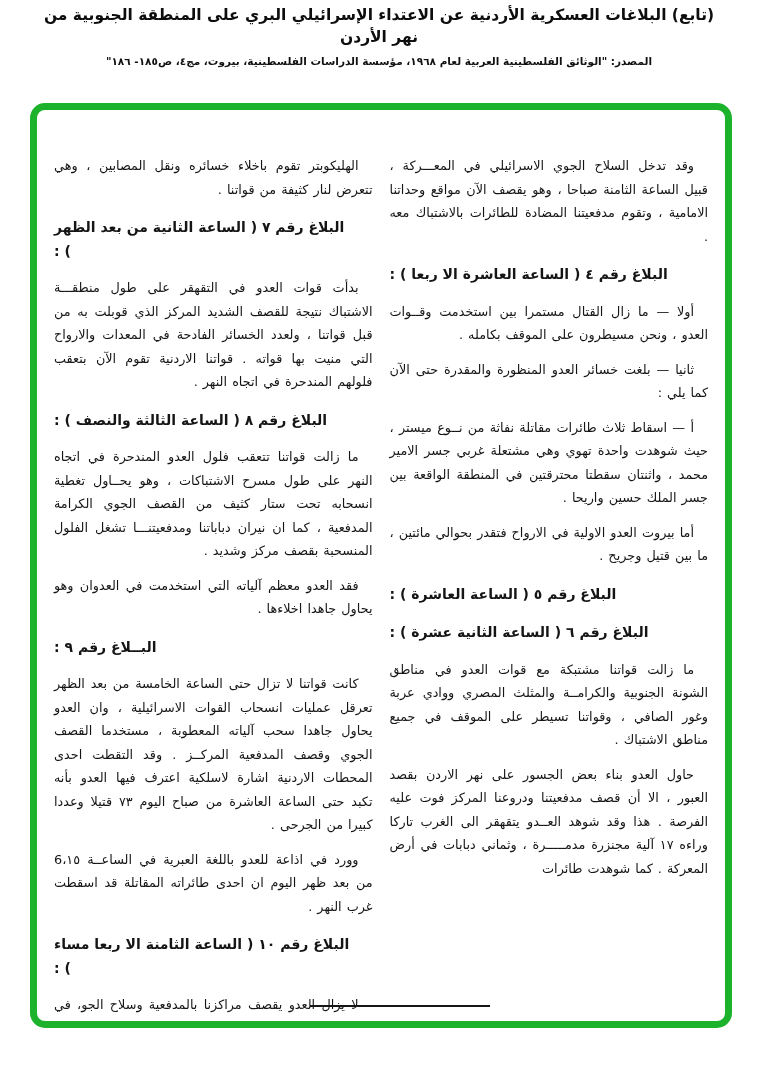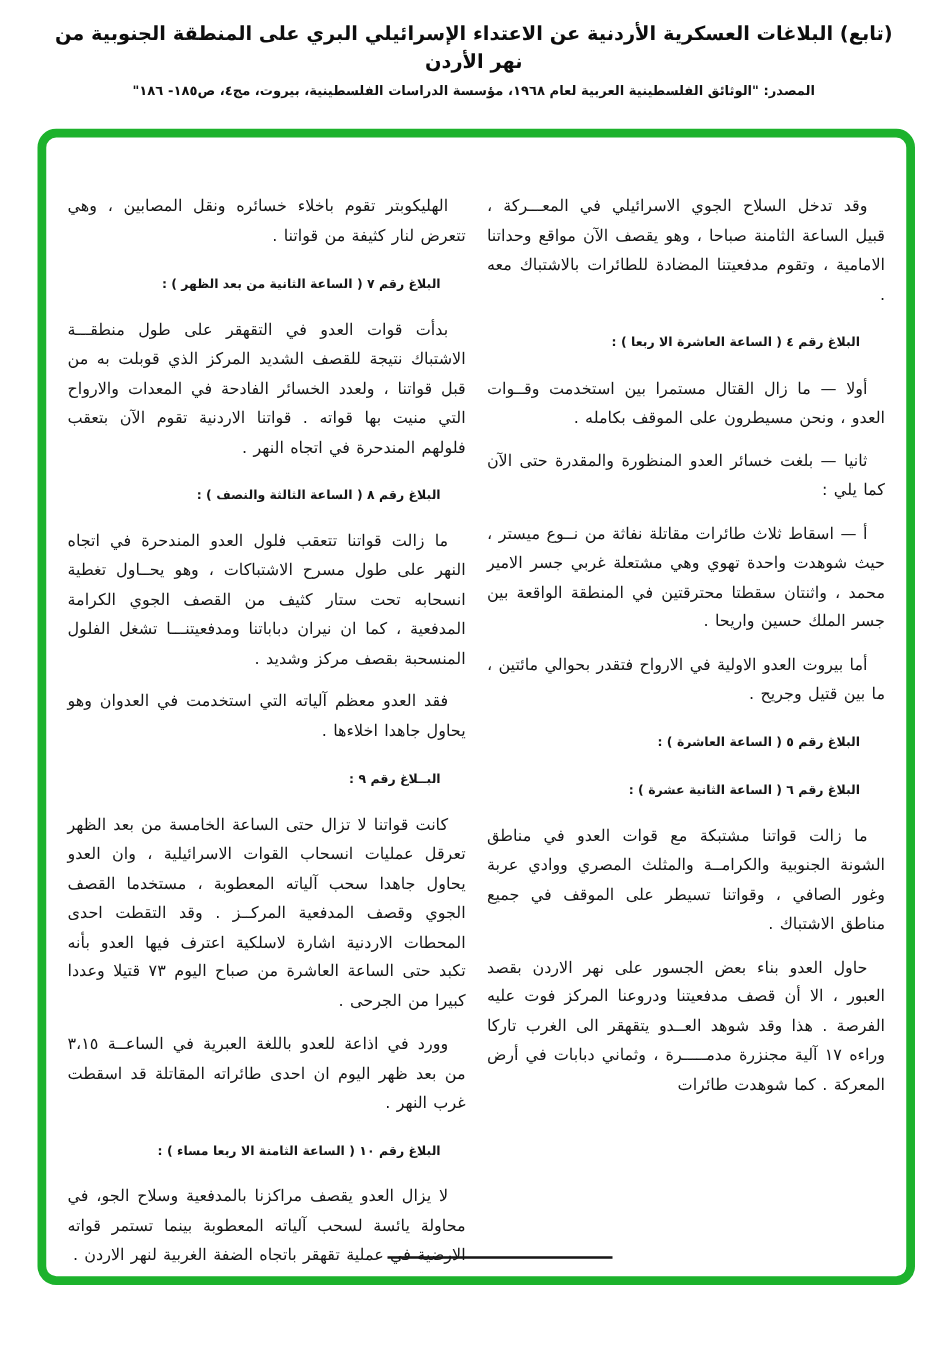--- a/index.html
+++ b/index.html
@@ -6,21 +6,21 @@
   body{
     width:758px;height:1078px;
     background:#ffffff;
     font-family:"DejaVu Sans",sans-serif;
     color:#151515;
     position:relative;
     overflow:hidden;
     direction:rtl;
   }
   .page-header{
-    padding-top:16px;
+    padding-top:4px;
     text-align:center;
     direction:rtl;
   }
   .page-title{
     font-size:15.5px;
     font-weight:bold;
     color:#0d0d0d;
     margin:0 40px 6px 40px;
     line-height:1.45;
   }
@@ -58,24 +58,24 @@
     font-size:12.8px;
     font-weight:normal;
     line-height:23.5px;
     text-align:justify;
     text-align-last:right;
     text-indent:14px;
     margin:0 0 11px 0;
     word-spacing:1px;
   }
   .bulletin-heading{
-    font-size:10px;
+    font-size:14px;
     font-weight:bold;
     line-height:23.5px;
-    text-align:right;
+    text-align:left;
     text-indent:20px;
     margin:15px 0 13px 0;
   }
   .end-divider{
     position:absolute;
     left:310px;
     top:1005px;
     width:180px;
     height:0;
     border-top:2px solid #161616;
@@ -107,21 +107,21 @@
 
     <div class="col">
       <p class="para">الهليكوبتر تقوم باخلاء خسائره ونقل المصابين ، وهي تتعرض لنار كثيفة من قواتنا .</p>
       <p class="bulletin-heading">البلاغ رقم ٧ ( الساعة الثانية من بعد الظهر ) :</p>
       <p class="para">بدأت قوات العدو في التقهقر على طول منطقـــة الاشتباك نتيجة للقصف الشديد المركز الذي قوبلت به من قبل قواتنا ، ولعدد الخسائر الفادحة في المعدات والارواح التي منيت بها قواته . قواتنا الاردنية تقوم الآن بتعقب فلولهم المندحرة في اتجاه النهر .</p>
       <p class="bulletin-heading">البلاغ رقم ٨ ( الساعة الثالثة والنصف ) :</p>
       <p class="para">ما زالت قواتنا تتعقب فلول العدو المندحرة في اتجاه النهر على طول مسرح الاشتباكات ، وهو يحــاول تغطية انسحابه تحت ستار كثيف من القصف الجوي الكرامة المدفعية ، كما ان نيران دباباتنا ومدفعيتنـــا تشغل الفلول المنسحبة بقصف مركز وشديد .</p>
       <p class="para">فقد العدو معظم آلياته التي استخدمت في العدوان وهو يحاول جاهدا اخلاءها .</p>
       <p class="bulletin-heading">البــلاغ رقم ٩ :</p>
       <p class="para">كانت قواتنا لا تزال حتى الساعة الخامسة من بعد الظهر تعرقل عمليات انسحاب القوات الاسرائيلية ، وان العدو يحاول جاهدا سحب آلياته المعطوبة ، مستخدما القصف الجوي وقصف المدفعية المركــز . وقد التقطت احدى المحطات الاردنية اشارة لاسلكية اعترف فيها العدو بأنه تكبد حتى الساعة العاشرة من صباح اليوم ٧٣ قتيلا وعددا كبيرا من الجرحى .</p>
-      <p class="para">وورد في اذاعة للعدو باللغة العبرية في الساعــة ٣،١٥ من بعد ظهر اليوم ان احدى طائراته المقاتلة قد اسقطت غرب النهر .</p>
+      <p class="para">وورد في اذاعة للعدو باللغة العبرية في الساعــة 6،١٥ من بعد ظهر اليوم ان احدى طائراته المقاتلة قد اسقطت غرب النهر .</p>
       <p class="bulletin-heading">البلاغ رقم ١٠ ( الساعة الثامنة الا ربعا مساء ) :</p>
       <p class="para">لا يزال العدو يقصف مراكزنا بالمدفعية وسلاح الجو، في محاولة يائسة لسحب آلياته المعطوبة بينما تستمر قواته الارضية في عملية تقهقر باتجاه الضفة الغربية لنهر الاردن .</p>
 
     </div>
 
   </div>
 </div>
 
 <div class="end-divider"></div>
 

